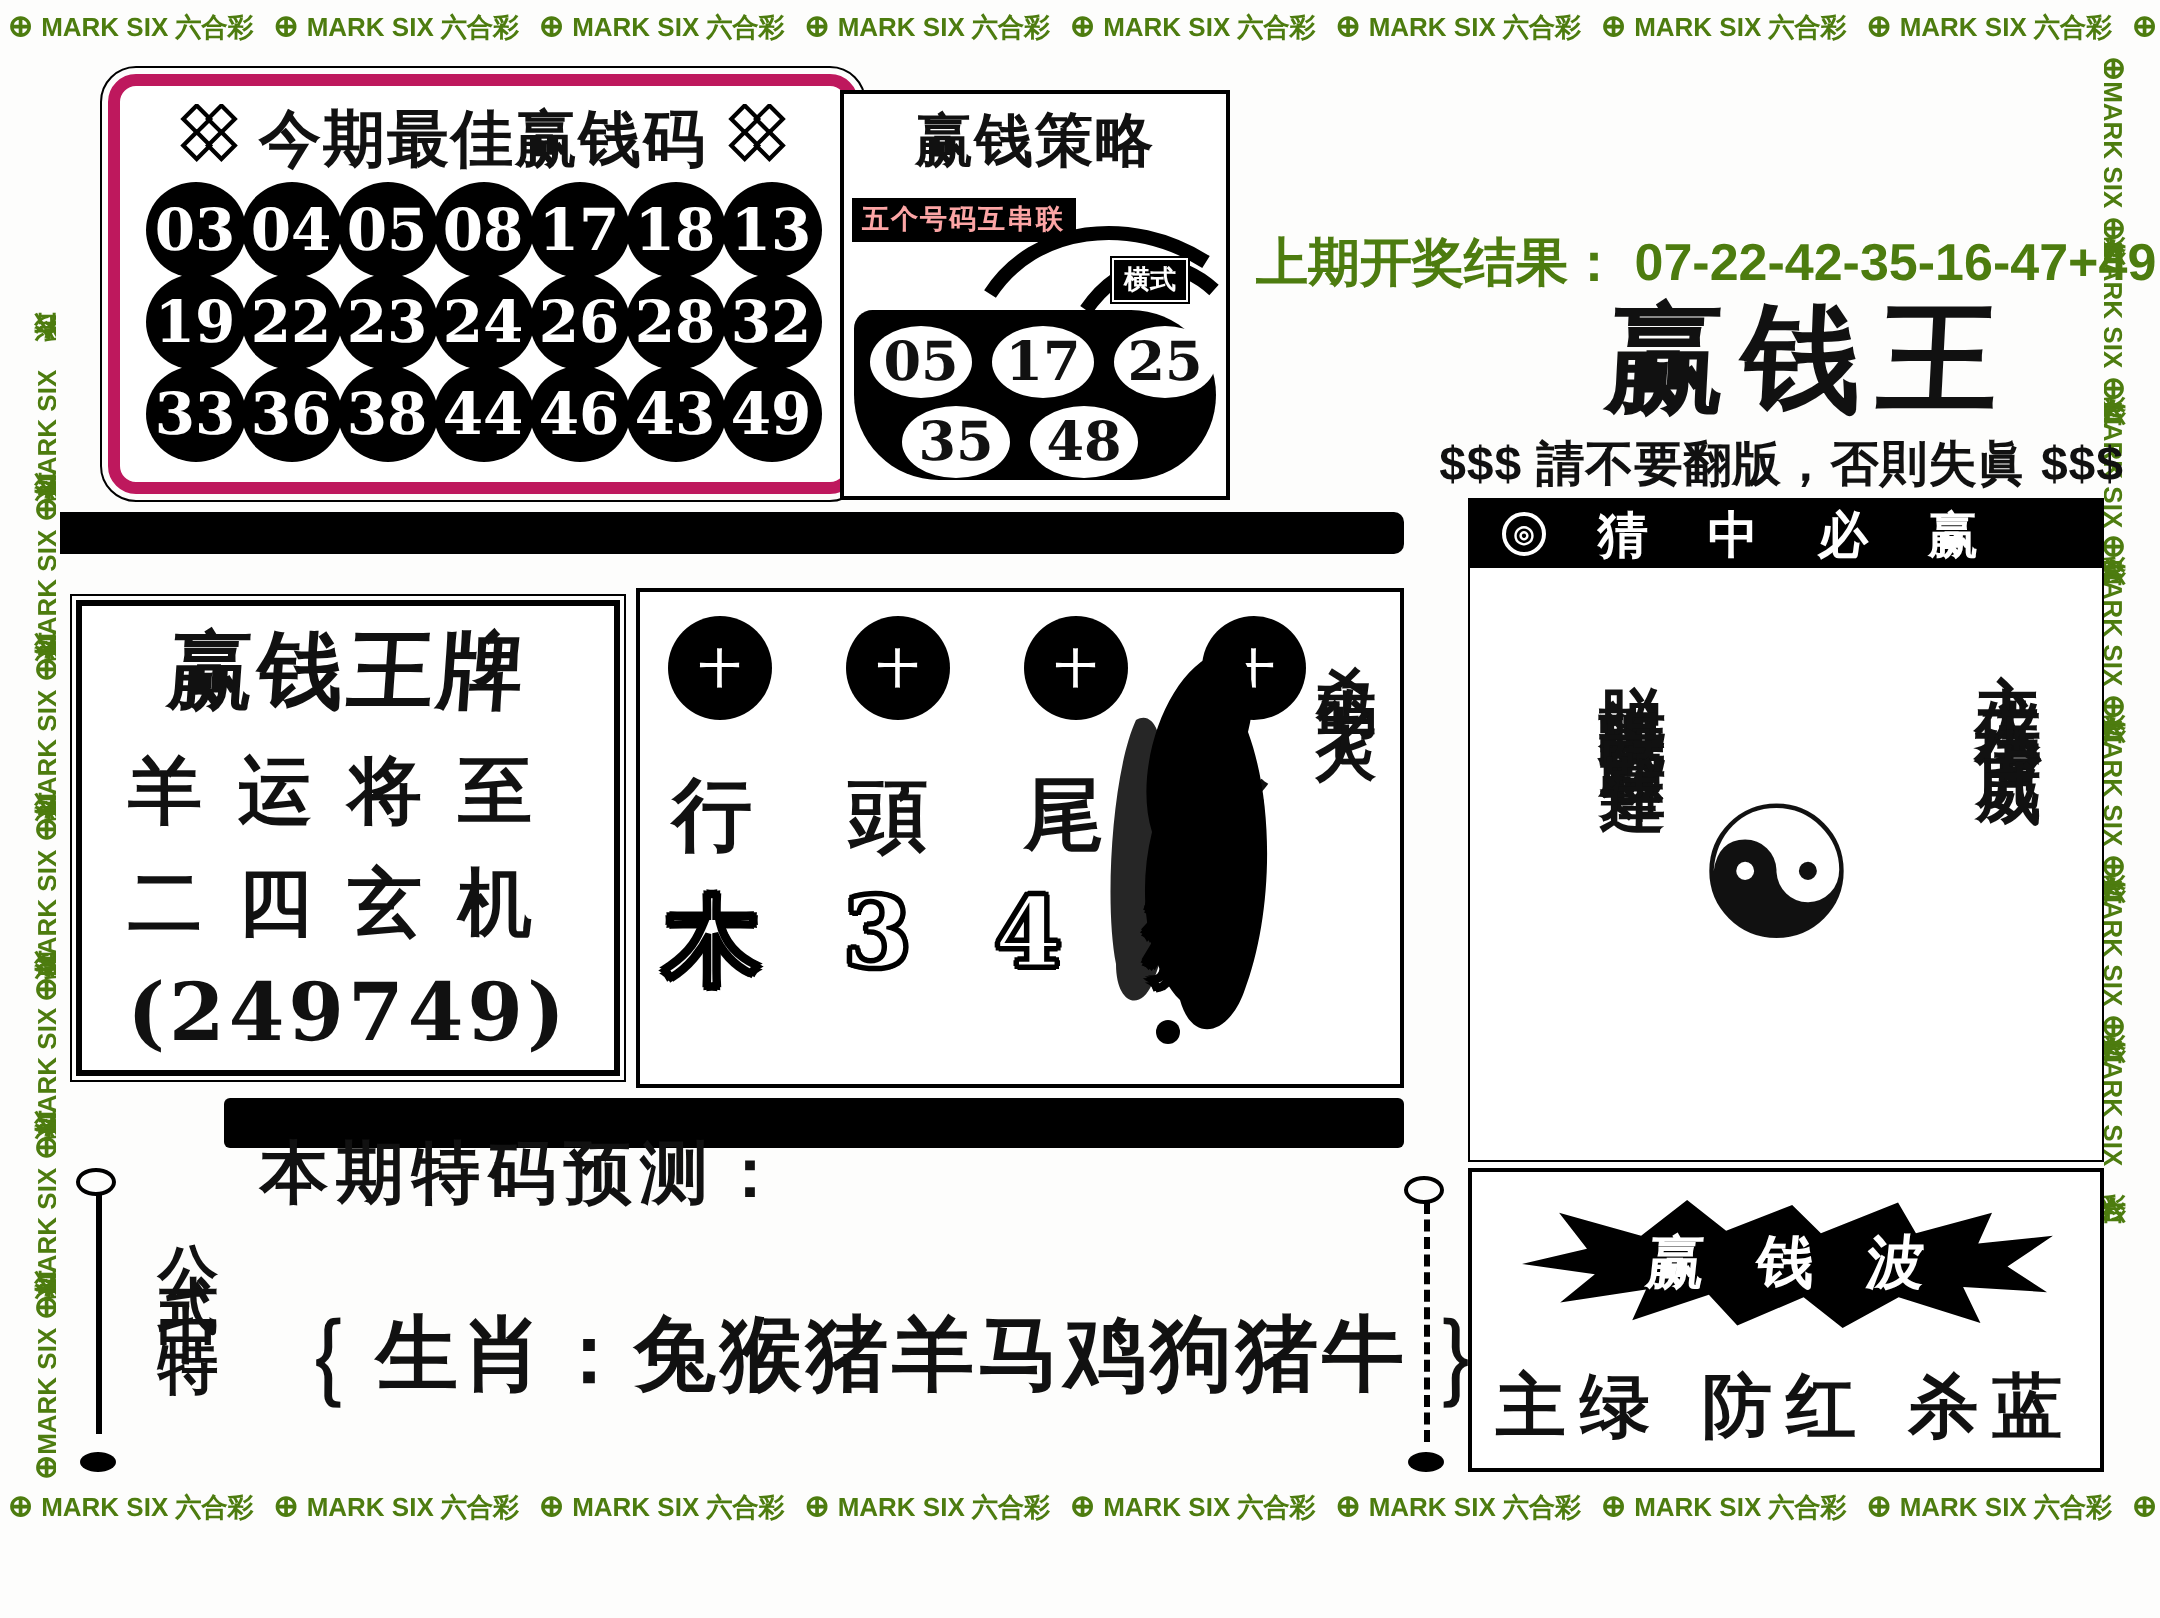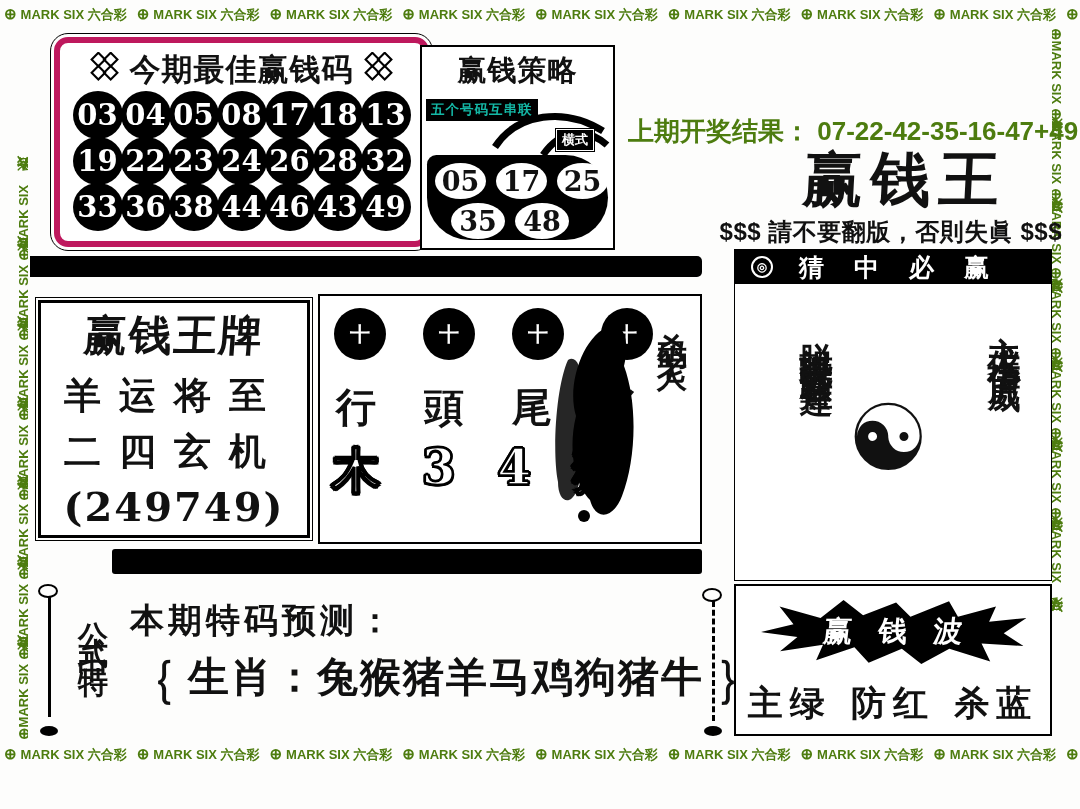--- a/index.html
+++ b/index.html
@@ -31,21 +31,21 @@
   #best-rows { margin-top:2px; padding:0 6px;text-align:right; }
   .num-row { display:flex; justify-content:center; margin-top:-2px; }
   .ball { display:inline-flex; align-items:center; justify-content:center;
     width:50px; height:48px; border-radius:50%; background:#000; color:#fff;
     font-family:"DejaVu Serif", serif; font-size:29px; font-weight:bold; margin:0 -1px; }
   
   #strategy-box { position:absolute; left:420px; top:45px; width:195px; height:205px;
     border:2px solid #000; background:#fff; }
   #strategy-title { text-align:center; font-size:29px; font-weight:900; margin-top:4px;
     font-family:Liberation Serif, serif; letter-spacing:1px; }
-  #strategy-sub { display:inline-block; background:#000; color:#14b8a6; font-size:13.5px;
+  #strategy-sub { display:inline-block; background:#000; color:#fca5a5; font-size:13.5px;
     font-weight:bold; padding:2px 5px; margin:8px 0 0 4px; letter-spacing:1px; }
   #strategy-arcs { position:absolute; right:2px; top:58px; }
   #strategy-blob { position:absolute; left:5px; right:5px; top:108px; bottom:8px;
     background:#000; border-radius:10px 46px 46px 46px; }
   #strategy-badge { position:absolute; top:-26px; right:14px; background:#000; color:#fff;
     font-size:13px; font-weight:bold; padding:1px 5px; border:1px solid #fff; outline:1px solid #000; }
   .oval-row { display:flex; gap:10px; padding-left:8px; }
   .oval-row2 { padding-left:24px; margin-top:-4px; }
   .oval { display:inline-flex; align-items:center; justify-content:center; width:54px; height:36px;
     background:#fff; border-radius:50%; font-family:"DejaVu Serif", serif; font-size:27px; font-weight:bold; margin-top:8px; }
@@ -104,21 +104,21 @@
   
   .rod { position:absolute; width:24px; }
   #rod-left { left:38px; top:584px; height:152px; }
   #rod-right { left:702px; top:588px; height:148px; }
   .rod-ring { width:20px; height:14px; border:2.5px solid #000; border-radius:50%; }
   .rod-line { position:absolute; left:10px; top:13px; width:3px; height:120px; background:#000; }
   .rod-line-dashed { background:none; border-left:3px dashed #000; width:0; }
   .rod-blob { position:absolute; left:2px; bottom:0; width:18px; height:10px; background:#000; border-radius:50%; }
   #formula { position:absolute; left:72px; top:598px; font-size:30px; letter-spacing:15px;
     font-family:"Liberation Sans", sans-serif; font-weight:800; }
-  #predict { position:absolute; left:130px; top:598px; font-size:34px; font-weight:900; letter-spacing:4px; }
+  #predict { position:absolute; left:130px; top:564px; font-size:34px; font-weight:900; letter-spacing:4px; }
   #zodiac-row { position:absolute; left:126px; top:650px; display:flex; align-items:center; gap:10px; }
   .brace { font-size:52px; font-weight:400; line-height:1; }
   #zodiac-text { font-size:41px; font-weight:900; letter-spacing:2px; }
   
   #wave-box { position:absolute; left:734px; top:584px; width:318px; height:152px;
     border:2px solid #000; background:#fff; }
   #starburst { position:relative; margin:14px auto 0; width:264px; height:64px; background:#000;
     clip-path:polygon(0% 50%,12% 38%,6% 10%,22% 28%,30% 0%,38% 24%,50% 4%,56% 26%,70% 2%,
       74% 26%,88% 10%,86% 34%,100% 28%,92% 52%,100% 72%,84% 68%,88% 96%,72% 76%,62% 100%,
       54% 76%,42% 98%,36% 74%,22% 94%,24% 70%,8% 80%,14% 58%);

